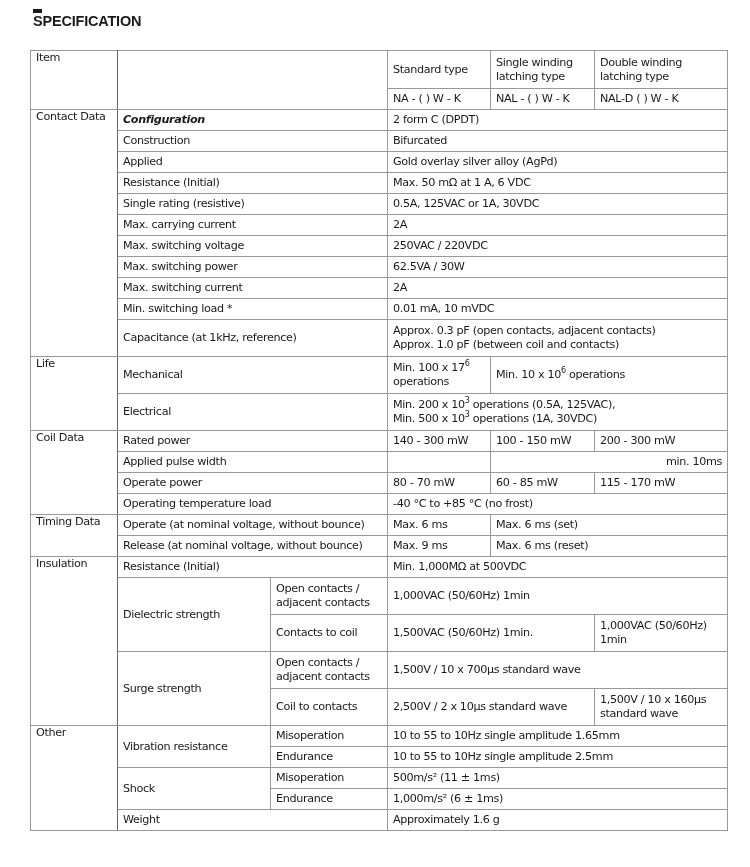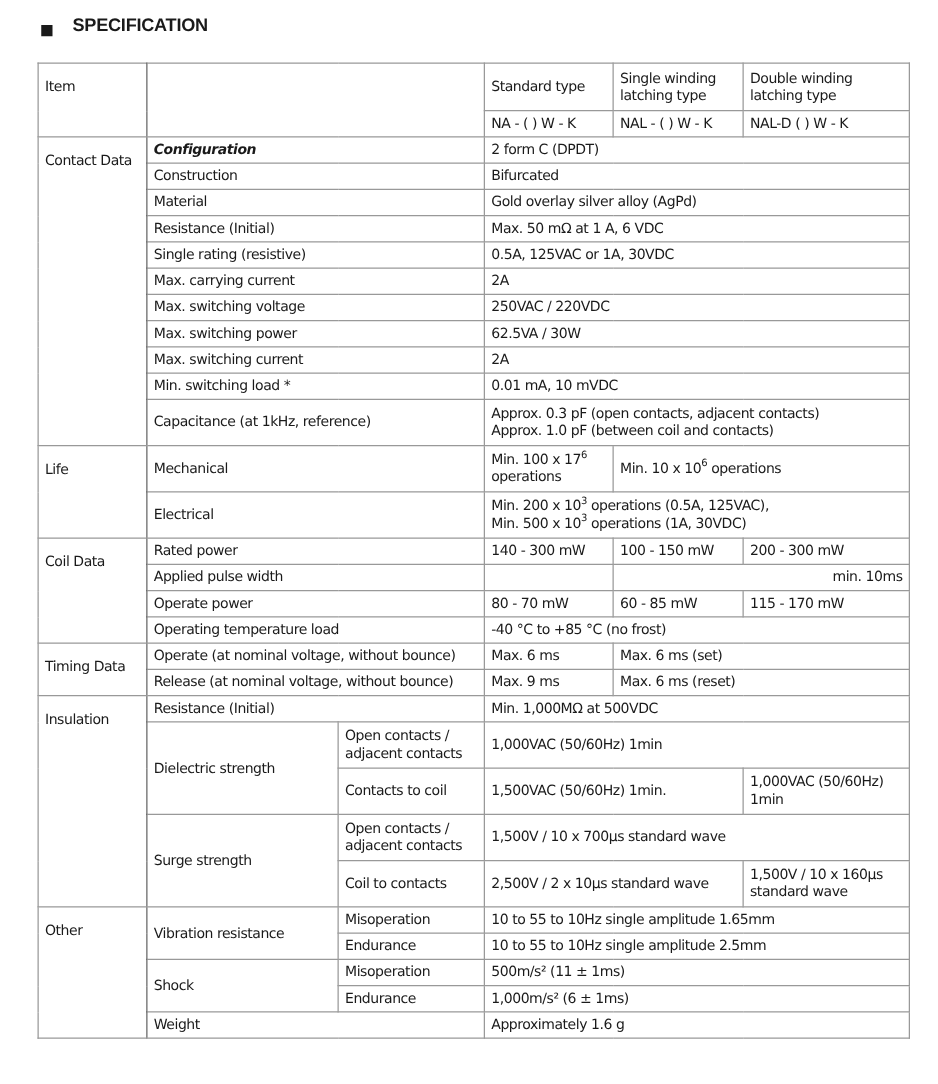--- a/index.html
+++ b/index.html
@@ -1,27 +1,27 @@
 <!DOCTYPE html>
 <html><head>
 <meta charset="utf-8">
 <style>
   html, body { margin: 0; padding: 0; background: #ffffff; }
   body { width: 750px; height: 867px; position: relative; overflow: hidden;
          font-family: "DejaVu Sans", sans-serif; color: #1a1a1a; }
   .heading { position: absolute; left: 33px; top: 9px; height: 20px;
-             display: flex; align-items: flex-end; }
+             display: flex; align-items: flex-start; flex-direction: column; }
   .heading .sq { width: 9px; height: 9px; background: #1a1a1a; display: inline-block; margin-right: 16px; }
   .heading .t { font-family: "Liberation Sans", sans-serif; font-weight: bold; font-size: 14.5px; letter-spacing: -0.2px; }
   table.spec { position: absolute; left: 30px; top: 50px; width: 697px;
                border-collapse: collapse; table-layout: fixed;
                font-family: "DejaVu Sans", sans-serif; font-size: 11.2px; line-height: 14px;
                letter-spacing: -0.35px; border: 1.6px solid #666; }
   table.spec td { border: 1px solid #999; padding: 0 5px; vertical-align: middle; white-space: nowrap; overflow: hidden; }
-  table.spec td.grp { vertical-align: top; padding-top: 12px; }
+  table.spec td.grp { vertical-align: top; padding-top: 0; }
   table.spec td.wrap { white-space: normal; }
   tr.sec td { border-top: 1.6px solid #666; }
   tr.h21 td { height: 20px; }
   tr.h37 td { height: 36px; }
   td.grpcol { border-right: 1.4px solid #666 !important; }
   .b { font-weight: bold; font-style: italic; }
   sup { font-size: 8px; line-height: 0; vertical-align: 5px; }
   .center { text-align: right; }
 </style>
 </head>
@@ -59,21 +59,21 @@
   <tr class="sec h21">
     <td class="grp grpcol" rowspan="11">Contact Data</td>
     <td colspan="2" class="b">Configuration</td>
     <td colspan="3">2 form C (DPDT)</td>
   </tr>
   <tr class="h21">
     <td colspan="2">Construction</td>
     <td colspan="3">Bifurcated</td>
   </tr>
   <tr class="h21">
-    <td colspan="2">Material</td>
+    <td colspan="2">Applied</td>
     <td colspan="3">Gold overlay silver alloy (AgPd)</td>
   </tr>
   <tr class="h21">
     <td colspan="2">Resistance (Initial)</td>
     <td colspan="3">Max. 50 mΩ at 1 A, 6 VDC</td>
   </tr>
   <tr class="h21">
     <td colspan="2">Single rating (resistive)</td>
     <td colspan="3">0.5A, 125VAC or 1A, 30VDC</td>
   </tr>

